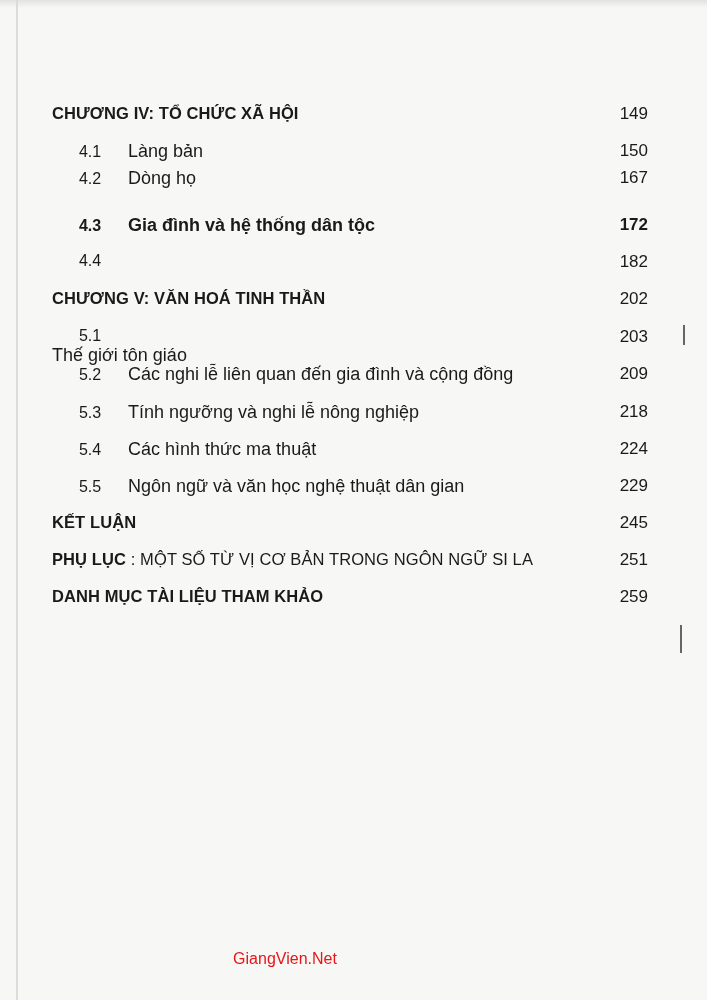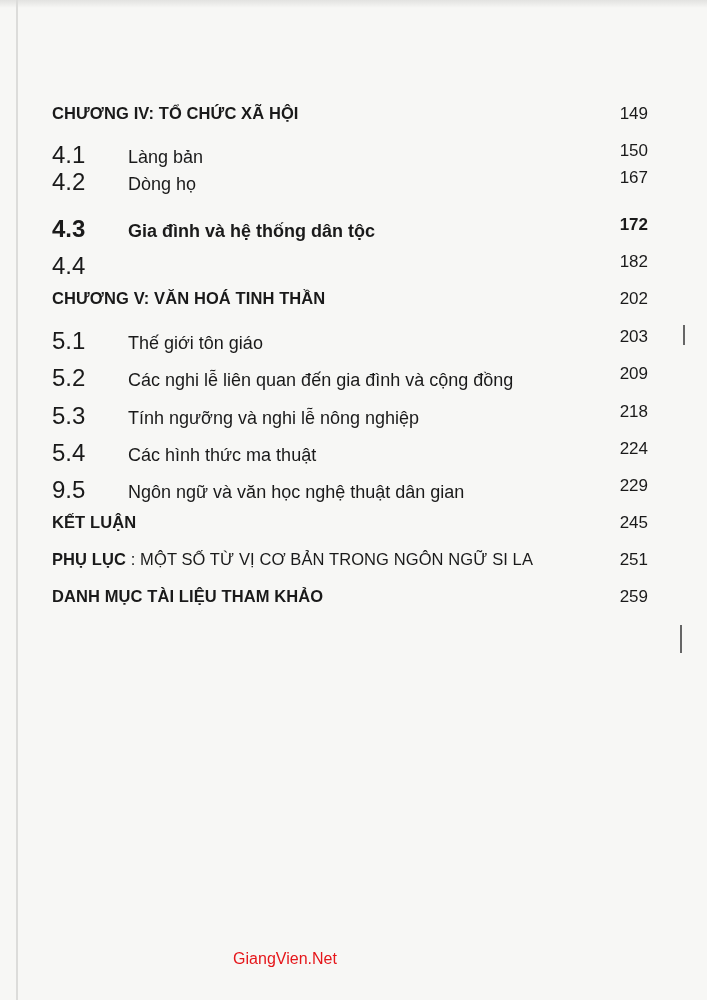--- a/index.html
+++ b/index.html
@@ -7,21 +7,21 @@
     width:707px; height:1000px; position:relative; overflow:hidden;
     background:#f7f7f5;
     font-family:"Liberation Sans", sans-serif;
     color:#1a1a1a;
   }
   .edge-top { position:absolute; left:0; top:0; width:707px; height:8px;
     background:linear-gradient(#e2e2e0,#f7f7f5); }
   .edge-left { position:absolute; left:16px; top:0; width:2px; height:1000px; background:#dcdcda; }
   .page { position:absolute; left:0; top:0; width:707px; height:1000px; }
   .row { position:absolute; left:52px; width:596px; height:24px; display:flex; align-items:baseline;margin-top:16px; }
-  .row .num { width:76px; font-size:24px; }
+  .row .num { width:76px; font-size:16px;text-align:center; }
   .row .title { flex:1; font-size:18px; }
   .row .pg { position:absolute; right:0; font-size:17px; }
   .row.heading .title { font-weight:bold; font-size:16.5px; letter-spacing:0.1px; }
   .row.heading .label-light { font-weight:normal;text-align:right; }
   .footer { position:absolute; left:0; width:570px; top:950px; text-align:center;
     font-size:16px; color:#e5161a; }
   .mark { position:absolute; background:#666; }
 </style>
 </head>
 <body>
@@ -54,42 +54,42 @@
       <span class="pg">172</span>
     </div>
     <div class="row" style="top:236px;">
       <span class="num">4.4</span>
       <span class="pg">182</span>
     </div>
     <div class="row heading" style="top:273px;">
       <span class="title">CHƯƠNG V:  VĂN HOÁ TINH THẦN</span>
       <span class="pg">202</span>
     </div>
-    <div class="row" style="top:311px;">
+    <div class="row" style="top:311px;flex-direction:column;">
       <span class="num">5.1</span>
       <span class="title">Thế giới tôn giáo</span>
       <span class="pg">203</span>
     </div>
     <div class="row" style="top:348px;">
       <span class="num">5.2</span>
       <span class="title">Các nghi lễ liên quan đến gia đình và cộng đồng</span>
       <span class="pg">209</span>
     </div>
     <div class="row" style="top:386px;">
       <span class="num">5.3</span>
       <span class="title">Tính ngưỡng và nghi lễ nông nghiệp</span>
       <span class="pg">218</span>
     </div>
     <div class="row" style="top:423px;">
       <span class="num">5.4</span>
       <span class="title">Các hình thức ma thuật</span>
       <span class="pg">224</span>
     </div>
     <div class="row" style="top:460px;">
-      <span class="num">9.5</span>
+      <span class="num">5.5</span>
       <span class="title">Ngôn ngữ và văn học nghệ thuật dân gian</span>
       <span class="pg">229</span>
     </div>
     <div class="row heading" style="top:497px;">
       <span class="title">KẾT LUẬN</span>
       <span class="pg">245</span>
     </div>
     <div class="row heading" style="top:534px;">
       <span class="title"><span>PHỤ LỤC</span><span class="label-light"> : MỘT SỐ TỪ VỊ CƠ BẢN TRONG NGÔN NGỮ SI LA</span></span>
       <span class="pg">251</span>

